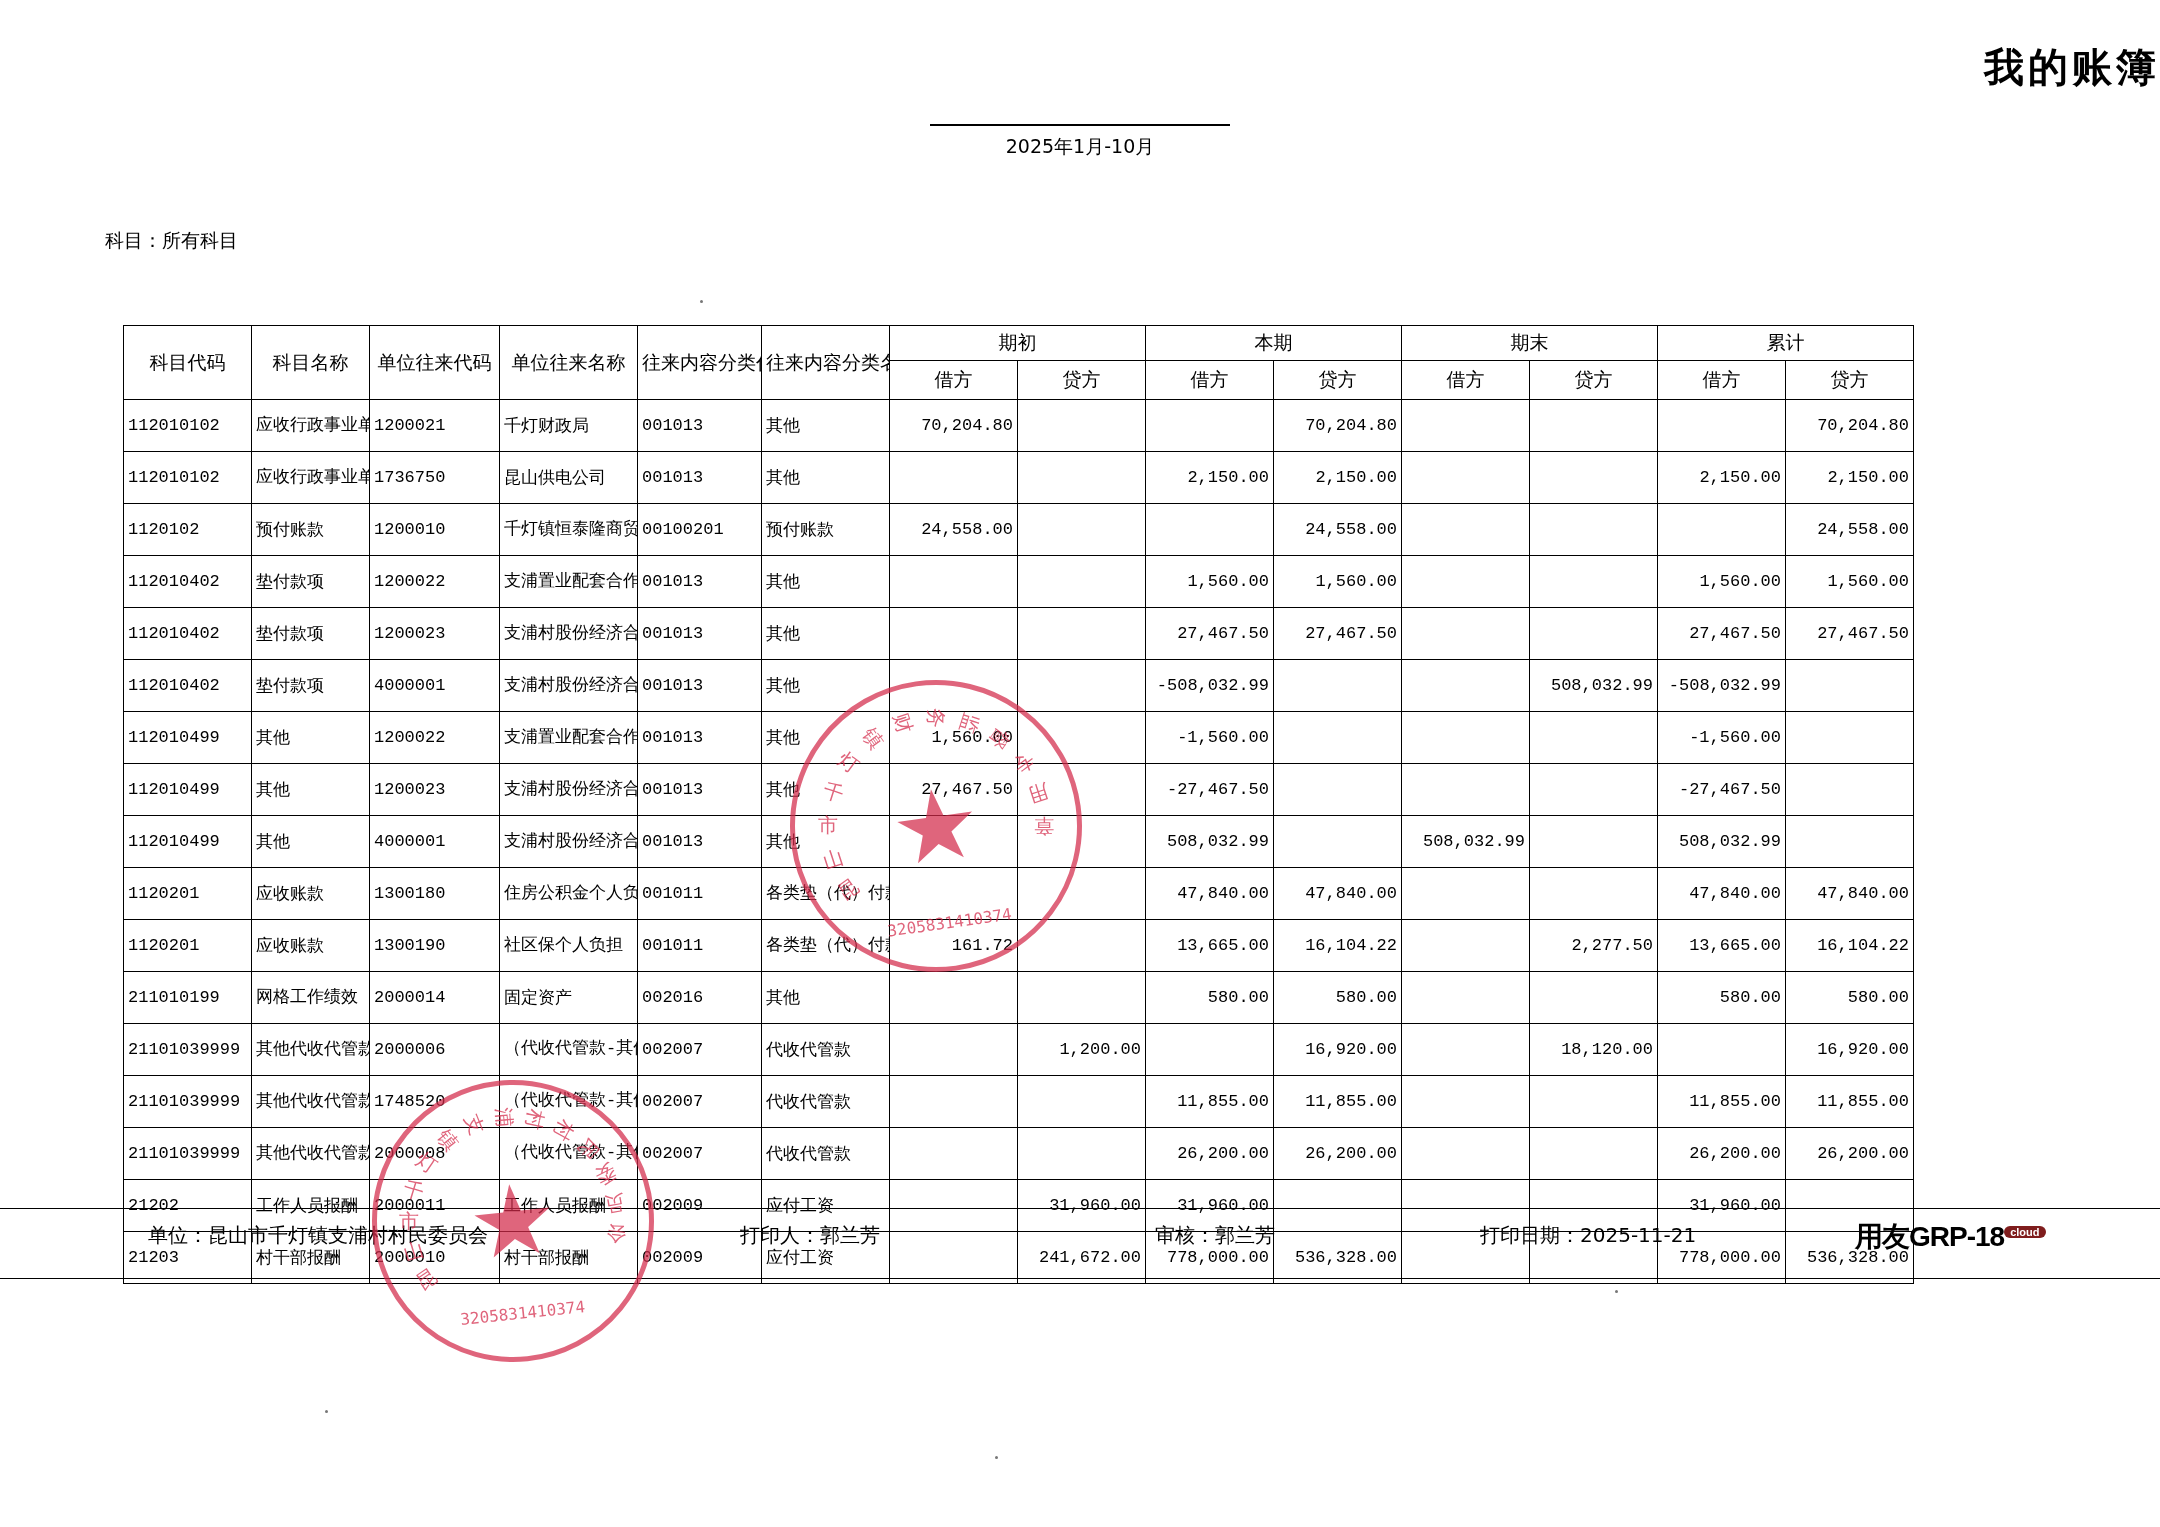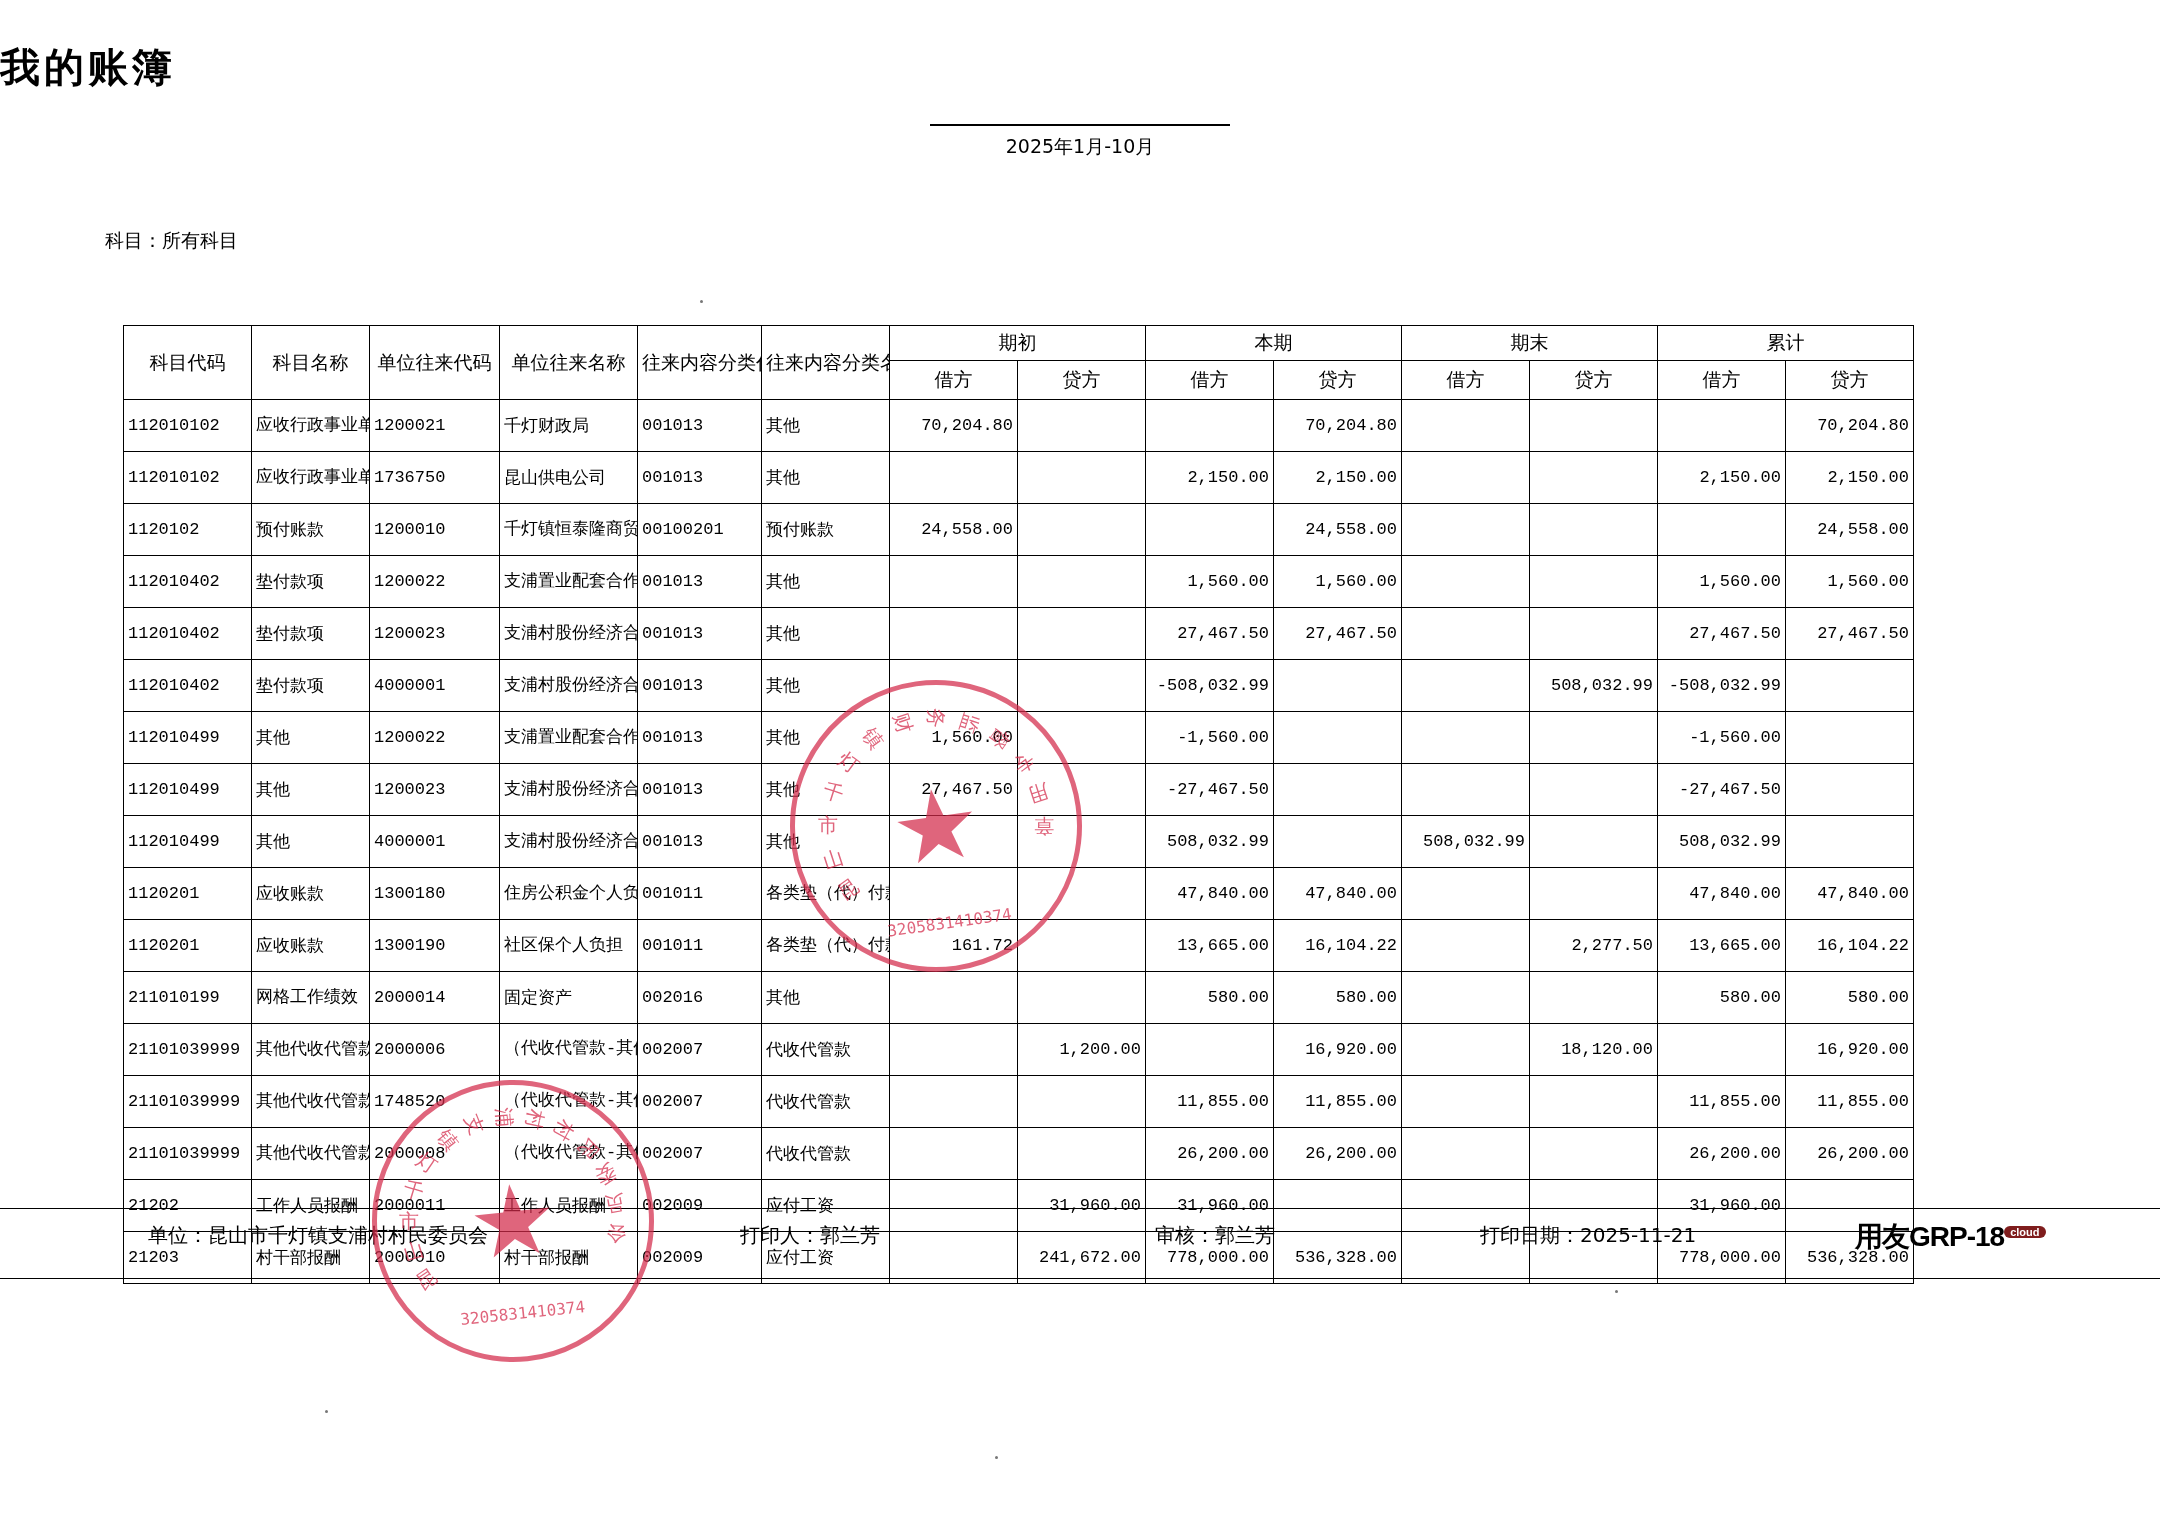--- a/index.html
+++ b/index.html
@@ -19,21 +19,21 @@
     position: absolute;
     inset: 0;
   }
 
   
   .doc-title {
     position: absolute;
     top: 40px;
     left: 0;
     width: 100%;
-    text-align: left;
+    text-align: right;
     font-size: 40px;
     font-weight: bold;
     letter-spacing: 4px;
     font-family: "DejaVu Sans", "Liberation Sans", sans-serif;
   }
   .title-rule {
     position: absolute;
     top: 124px;
     left: 930px;
     width: 300px;

